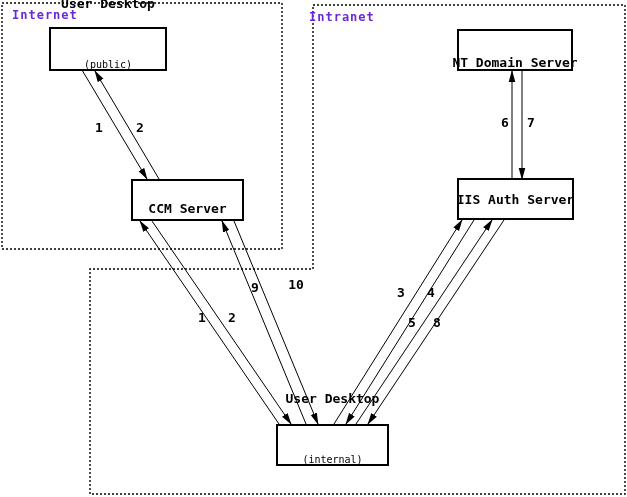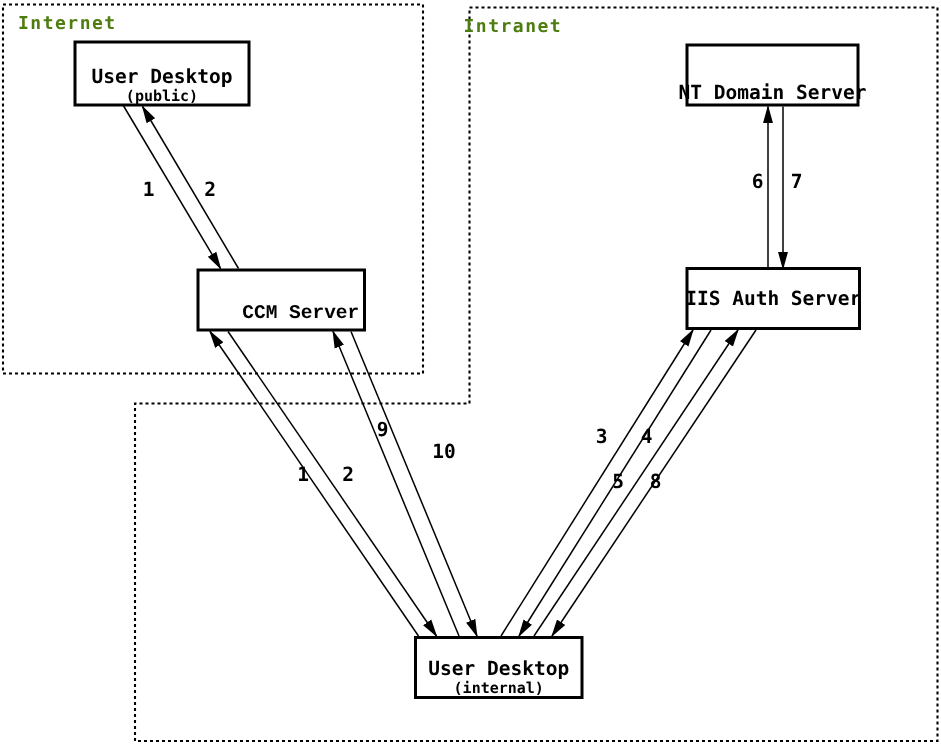--- a/index.html
+++ b/index.html
@@ -7,30 +7,30 @@
     position:relative;
     width:627px;height:497px;
     background:#ffffff;
     font-family:"DejaVu Sans Mono", monospace;
     overflow:hidden;
   }
   .canvas svg{position:absolute;left:0;top:0;}
   .overlay{position:absolute;left:0;top:0;width:100%;height:100%;pointer-events:none;}
   .region-label{
     position:absolute;
-    font-weight:bold;font-size:12px;line-height:13px;color:#4d7c0f;
+    font-weight:bold;font-size:12px;line-height:13px;color:#6d28d9;
     white-space:nowrap;letter-spacing:1px;
   }
   .node{
     position:absolute;
     display:flex;flex-direction:column;align-items:center;justify-content:flex-end;
     text-align:center;color:#000;
   }
   .node-title{font-weight:bold;font-size:13px;line-height:14px;white-space:nowrap;}
-  .node-sub{font-weight:bold;font-size:10px;line-height:11px;white-space:nowrap;}
+  .node-sub{font-weight:normal;font-size:10px;line-height:11px;white-space:nowrap;margin-top:48px;}
   .edge-num{
     position:absolute;
     transform:translate(-50%,-50%);
     font-weight:bold;font-size:13px;line-height:13px;color:#000;
     white-space:nowrap;
   }
 </style>
 </head>
 <body>
 
@@ -69,21 +69,21 @@
   </svg>
 
   <div class="overlay">
     <div class="region-label" id="region-label-0" style="left: 12px; top: 9px;">Internet</div>
     <div class="region-label" id="region-label-1" style="left: 309px; top: 11px;">Intranet</div>
 
     <div class="node" id="node-0" style="left: 50px; top: 28px; width: 116px; height: 42px;">
       <div class="node-title">User Desktop</div>
       <div class="node-sub">(public)</div>
     </div>
-    <div class="node" id="node-1" style="left: 145px; top: 180px; width: 111px; height: 36px; font-family: Liberation Mono, monospace;">
+    <div class="node" id="node-1" style="left: 132px; top: 180px; width: 111px; height: 36px;">
       <div class="node-title">CCM Server</div>
 
     </div>
     <div class="node" id="node-2" style="left: 458px; top: 30px; width: 114px; height: 40px;">
       <div class="node-title">NT Domain Server</div>
 
     </div>
     <div class="node" id="node-3" style="left: 458px; top: 179px; width: 115px; height: 28px;">
       <div class="node-title">IIS Auth Server</div>
 
@@ -92,21 +92,21 @@
       <div class="node-title">User Desktop</div>
       <div class="node-sub">(internal)</div>
     </div>
 
     <div id="edge-labels">
         <div class="edge-num" style="left: 99px; top: 127px;">1</div>
         <div class="edge-num" style="left: 140px; top: 127px;">2</div>
         <div class="edge-num" style="left: 202px; top: 317px;">1</div>
         <div class="edge-num" style="left: 232px; top: 317px;">2</div>
         <div class="edge-num" style="left: 255px; top: 287px;">9</div>
-        <div class="edge-num" style="left: 296px; top: 302px;">10</div>
+        <div class="edge-num" style="left: 296px; top: 284px;">10</div>
         <div class="edge-num" style="left: 401px; top: 292px;">3</div>
         <div class="edge-num" style="left: 431px; top: 292px;">4</div>
         <div class="edge-num" style="left: 412px; top: 322px;">5</div>
         <div class="edge-num" style="left: 437px; top: 322px;">8</div>
         <div class="edge-num" style="left: 505px; top: 122px;">6</div>
         <div class="edge-num" style="left: 531px; top: 122px;">7</div>
       </div>
   </div>
 </div>
 

